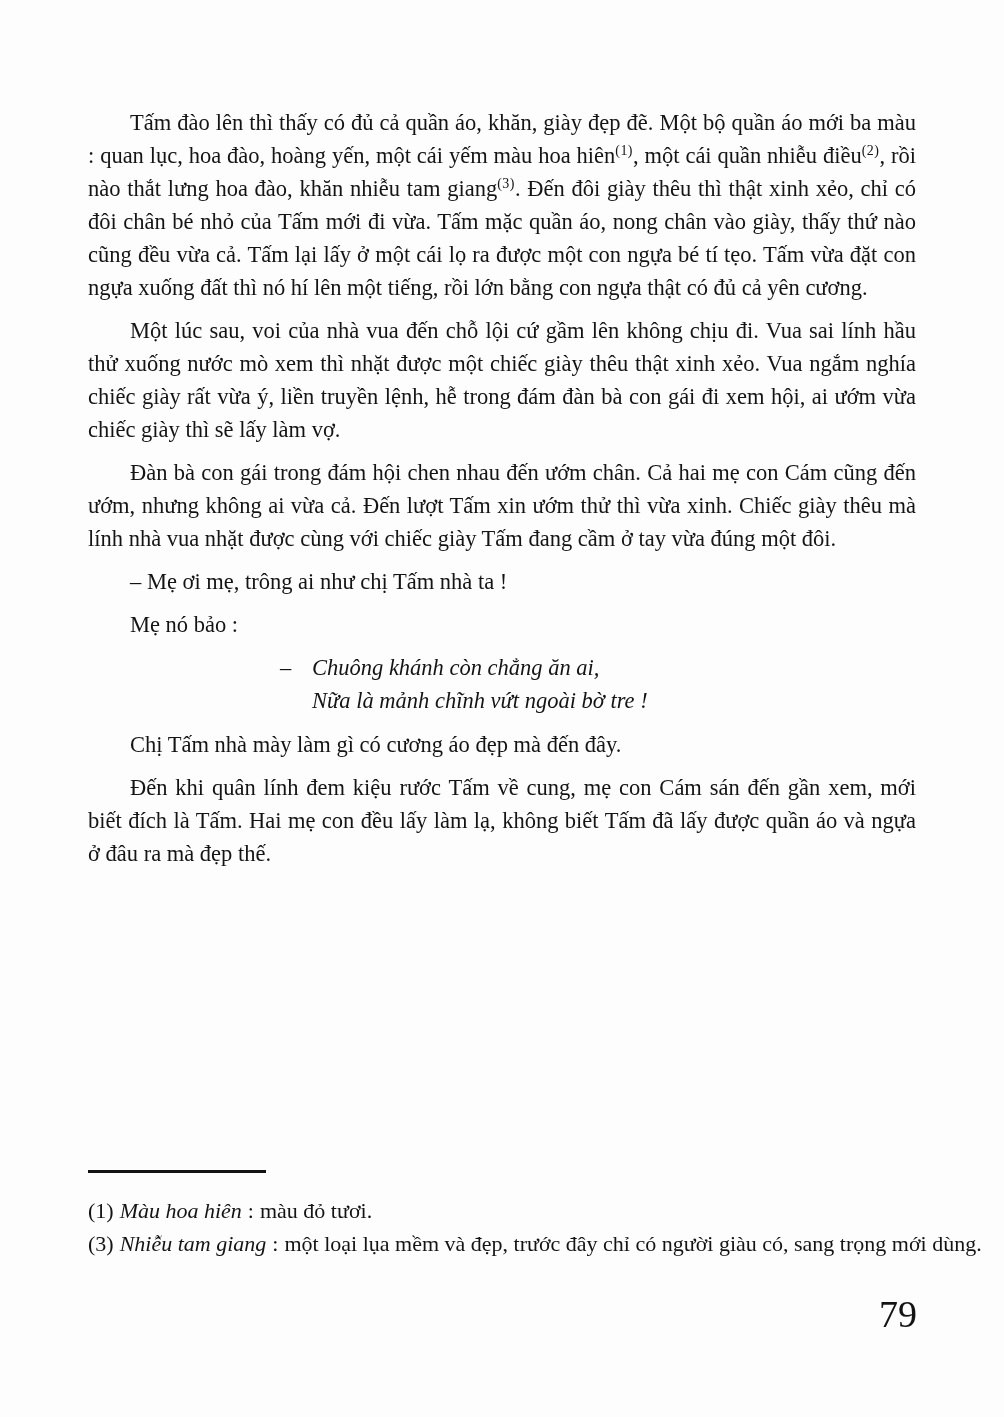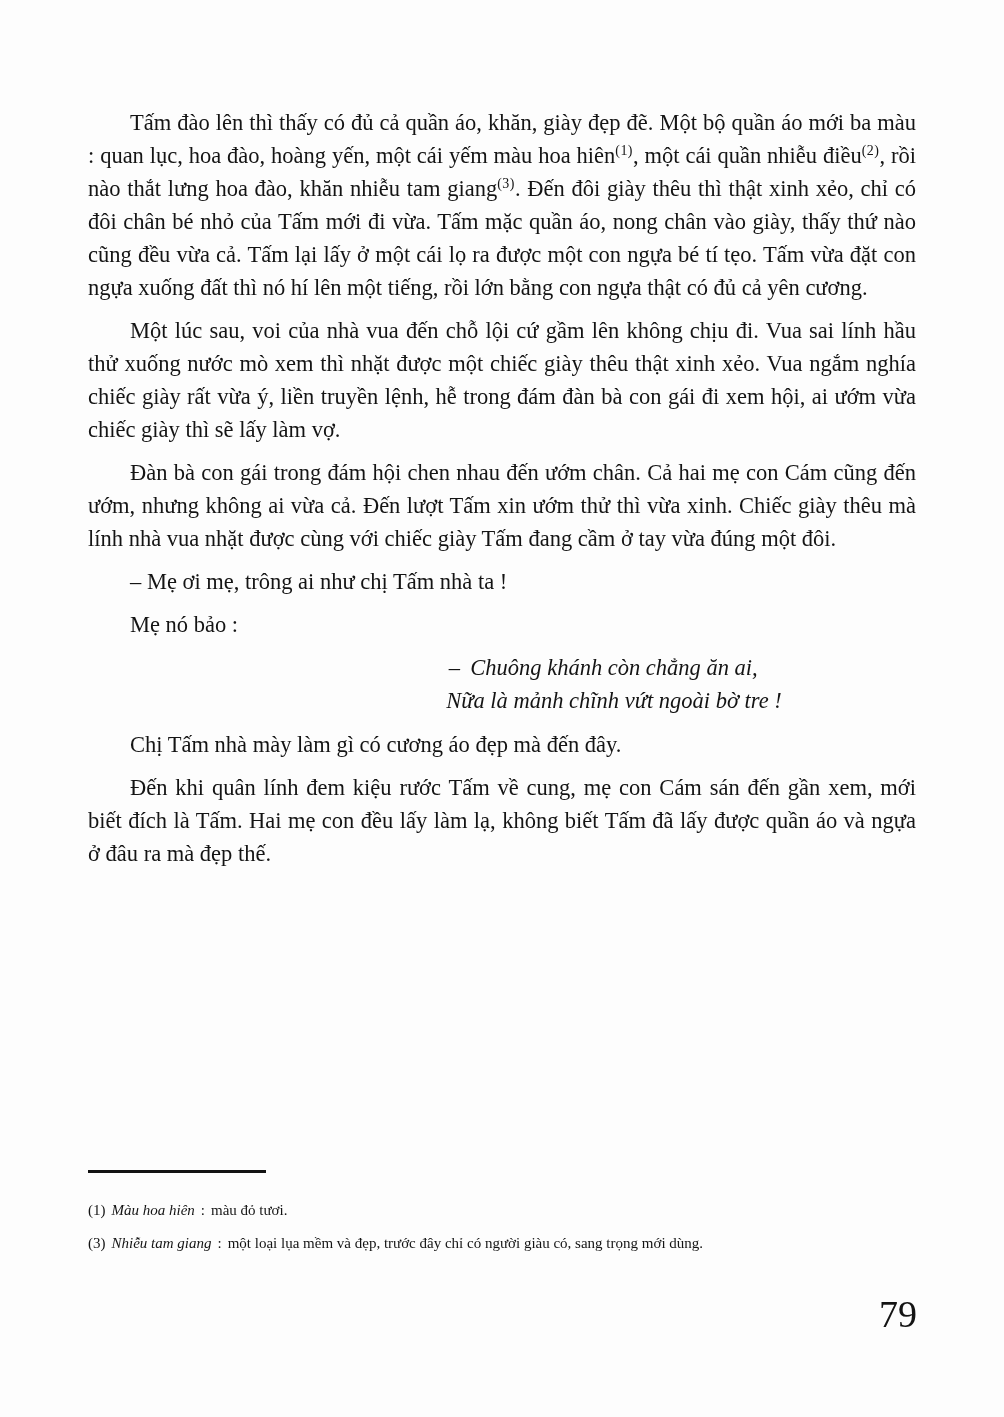--- a/index.html
+++ b/index.html
@@ -29,21 +29,21 @@
   .fn-ref {
     font-size: 0.62em;
     line-height: 0;
     vertical-align: super;
     letter-spacing: 0.5px;
   }
   .verse {
     margin: 3px 0 11px 0;
     padding-left: 192px;
     font-style: italic;
-    text-align: center;
+    text-align: left;
     text-indent: 0;
   }
   .verse-dash {
     display: inline-block;
     width: 32px;
     font-style: italic;
   }
   .verse-line2 { padding-left: 32px; }
   .footnote-section {
     position: absolute;
@@ -52,21 +52,21 @@
     width: 840px;
     text-align: left;
   }
   .footnote-rule {
     width: 178px;
     height: 3px;
     background: #121212;
     margin: 0 0 21px 0;
   }
   .footnote {
-    font-size: 15px;
+    font-size: 22px;
     line-height: 33px;
     white-space: nowrap;
   }
   .fn-marker { margin-right: 6px; }
   .fn-term { font-style: italic; }
   .fn-sep { margin: 0 6px; }
   .page-number {
     position: absolute;
     top: 1297px;
     right: 87px;

